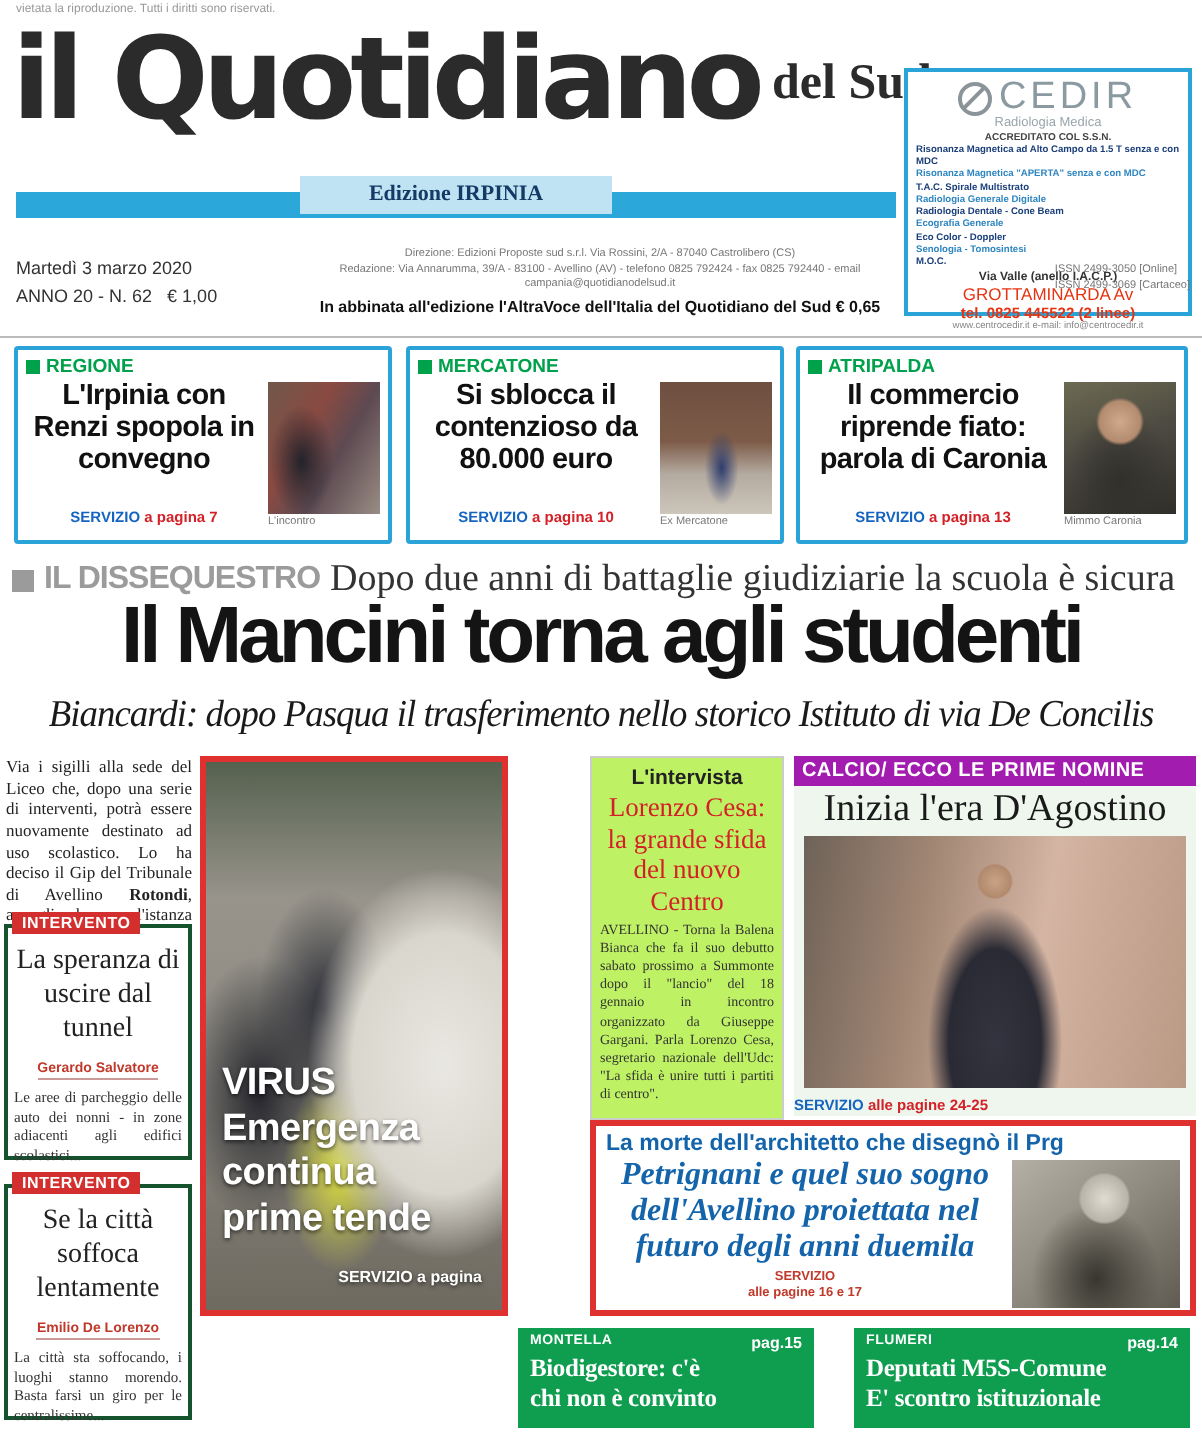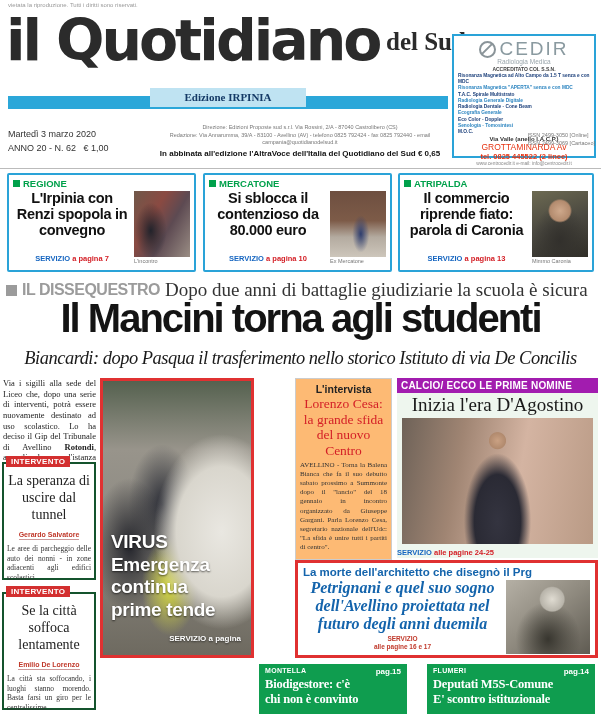--- a/index.html
+++ b/index.html
@@ -107,21 +107,21 @@
       radial-gradient(ellipse 45px 80px at 40% 45%, #2b2d36 0%, rgba(43,45,54,0) 75%),
       linear-gradient(180deg,#55614f 0%,#98948b 25%,#8d8a82 55%,#6e6a60 100%);}
   .photo-overlay{position:absolute;left:8px;bottom:34px;color:#fff;font-weight:800;font-size:19px;
                  line-height:1.18;text-shadow:0 1px 2px rgba(0,0,0,0.6);letter-spacing:-0.3px;}
   .photo-overlay span{display:block;}
   .photo-service{position:absolute;right:10px;bottom:12px;color:#fff;font-weight:800;font-size:8px;
                  text-shadow:0 1px 2px rgba(0,0,0,0.6);}
 
   
   .interview{left:295px;top:378px;width:97px;height:182px;border:1px solid #ccc;box-sizing:border-box;
-             padding:4px 4px;text-align:center;background:#fdba74;}
+             padding:4px 4px;text-align:center;background:#bef264;}
   .iv-label{font-size:10.5px;font-weight:800;color:#222;}
   .iv-title{font-family:"Liberation Serif",serif;font-size:13.5px;color:#d42027;line-height:1.15;margin-top:1px;}
   .iv-body{font-family:"Liberation Serif",serif;font-size:7px;line-height:1.3;text-align:justify;
            color:#333;margin-top:3px;}
   .iv-badge{display:inline-block;font-size:5.5px;font-weight:800;color:#555;border:1px solid #999;
             padding:0 3px;margin-top:2px;}
 
   
   .calcio{left:397px;top:378px;width:201px;height:180px;background:#eef6ee;box-sizing:border-box;}
   .calcio-header{background:#a21caf;height:15px;line-height:15px;color:#fff;font-size:10px;

